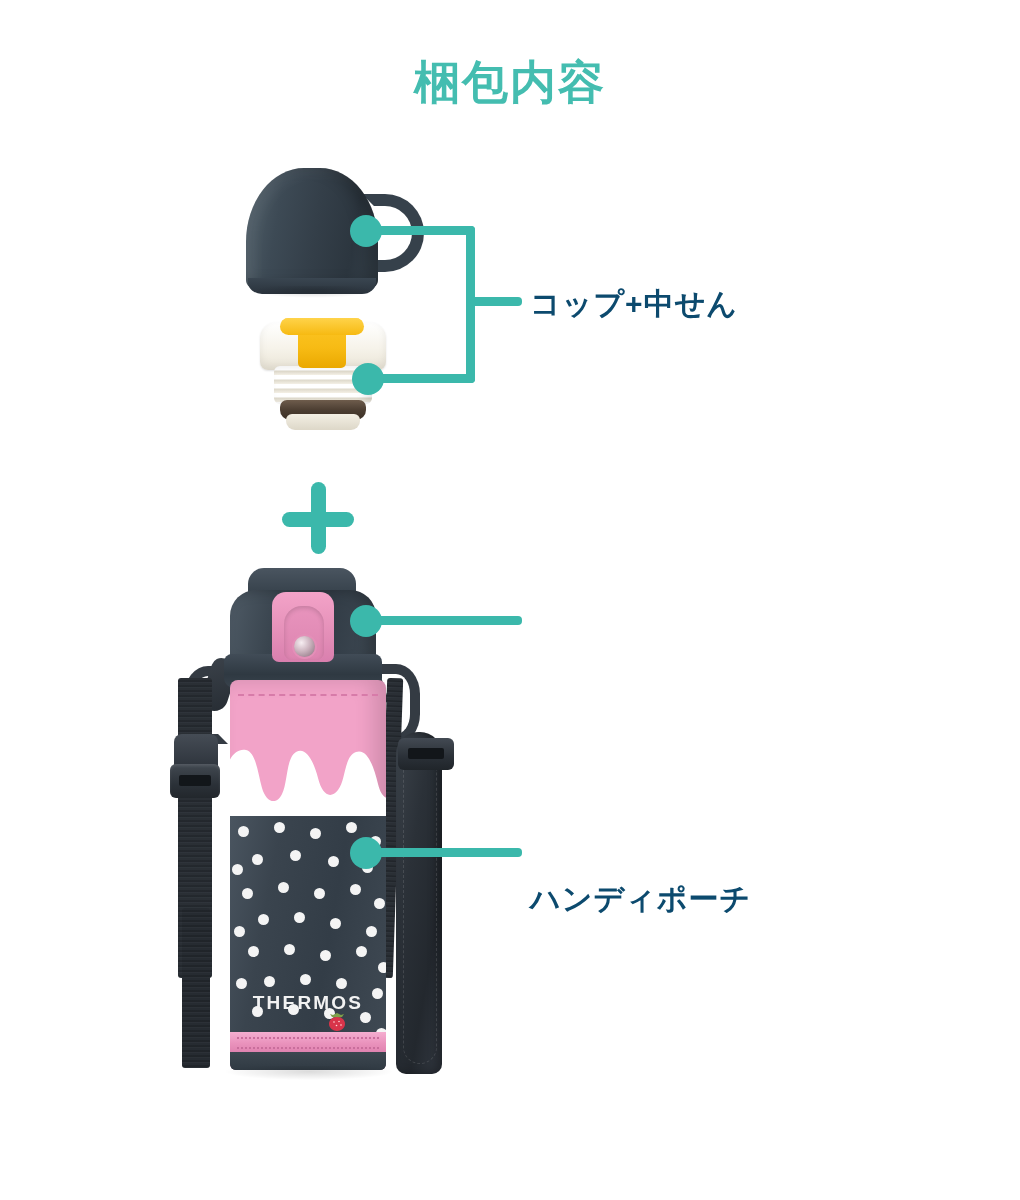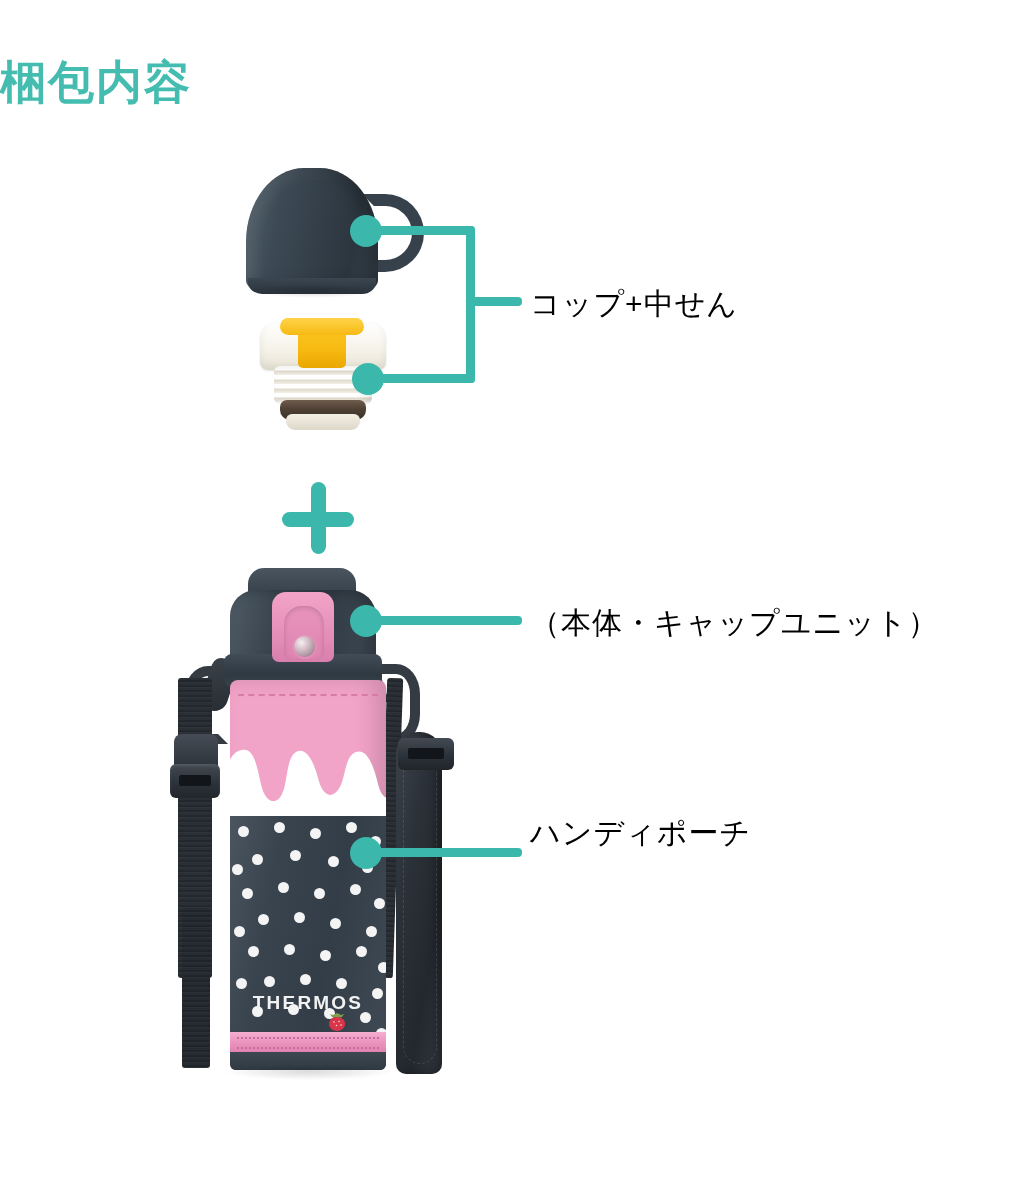--- a/index.html
+++ b/index.html
@@ -9,39 +9,40 @@
     font-family: "Liberation Sans", "DejaVu Sans", sans-serif;
     position: relative;
     overflow: hidden;
   }
   .stage { position: absolute; inset: 0; }
 
   
   .title {
     position: absolute;
     top: 52px; left: 0; width: 1020px;
+    text-align: center;
     font-size: 46px;
     font-weight: 700;
     letter-spacing: 2px;
     color: #44bdb0;
   }
 
   
   .label {
     position: absolute;
-    color: #000000;
+    color: #0c4a6e;
     font-size: 30px;
-    font-weight: 400;
+    font-weight: 700;
     letter-spacing: 1px;
     line-height: 1.38;
     white-space: nowrap;
   }
   .lbl-cup    { left: 530px; top: 283px; }
   .lbl-bottle { left: 530px; top: 602px; }
-  .lbl-pouch  { left: 530px; top: 812px; }
+  .lbl-pouch  { left: 530px; top: 878px; }
 
   
   .teal-line { position: absolute; background: #3bb8ab; border-radius: 4px; }
   .teal-dot  { position: absolute; background: #3bb8ab; border-radius: 50%; }
 
   
   .br-top    { left: 363px; top: 226px;  width: 112px; height: 9px; }
   .br-bottom { left: 365px; top: 374px;  width: 110px; height: 9px; }
   .br-vert   { left: 466px; top: 226px;  width: 9px;   height: 157px; }
   .br-stem   { left: 470px; top: 297px;  width: 52px;  height: 9px; }
@@ -424,21 +425,20 @@
       <div class="pouch-pinkband"></div>
       <div class="pouch-base"></div>
     </div>
 
     <div class="ground-shadow"></div>
   </div>
 
   <div class="teal-line ln-bottle"></div>
   <div class="teal-dot dot-bottle"></div>
   <div class="label lbl-bottle">
-    <div>（本体・キャップユニット）</div>
   </div>
 
   <div class="teal-line ln-pouch"></div>
   <div class="teal-dot dot-pouch"></div>
   <div class="label lbl-pouch">
     <div>ハンディポーチ</div>
   </div>
 
 </div>
 

